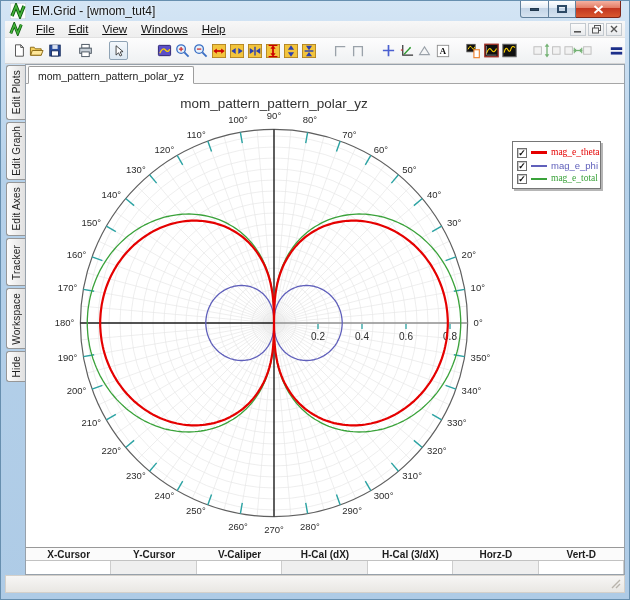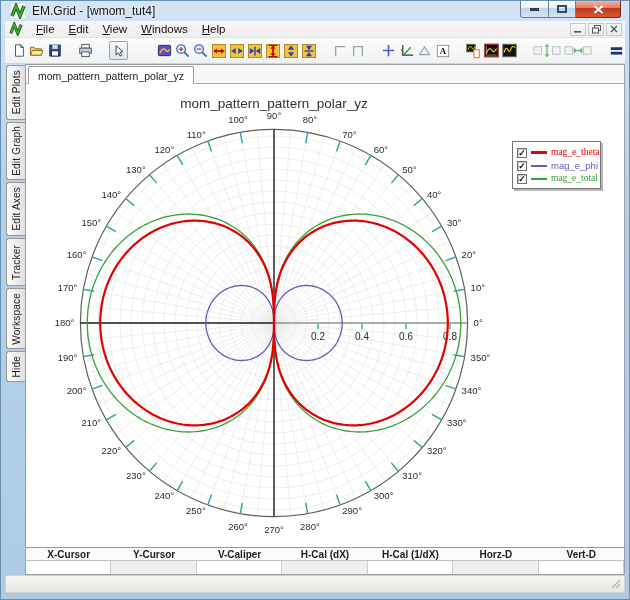--- a/index.html
+++ b/index.html
@@ -15,21 +15,21 @@
   .cap{height:17px;border:1px solid #5d7read;border:1px solid #62809b;border-top:none;background:linear-gradient(#ffffff,#e3ecf5 45%,#c3d4e6 46%,#d7e4f1);display:flex;align-items:center;justify-content:center;}
   .cap.min{width:29px;border-radius:0 0 0 3px;}
   .cap.max{width:27px;border-left:none;}
   .cap.close{width:45px;border-left:none;border-radius:0 0 3px 0;background:linear-gradient(#f5b1a1,#e27a62 45%,#c2361f 46%,#d9582f);border-color:#7e2619;}
   .glyph-min{width:9px;height:3px;background:#2d4a66;border:1px solid #1d3永;border:1px solid #1e3document;border:1px solid #22384d;}
   .glyph-max{width:10px;height:8px;border:2px solid #2d4a66;background:transparent;}
 
   
   .menubar{position:absolute;top:20px;left:4px;right:4px;height:17px;background:linear-gradient(#f7f7f7,#eeeeee);display:flex;align-items:center;border-bottom:1px solid #e2e2e2;}
   .menu-appicon{width:14px;height:14px;margin:0 6px 0 4px;}
-  .menu-item{font-size:11.5px;color:#111;padding:1px 7px;}
+  .menu-item{font-size:11.5px;color:#111;padding:1px 7px;text-decoration:underline;}
   .menu-item u{text-decoration:underline;}
   .mdibtns{margin-left:auto;display:flex;gap:2px;padding-right:3px;}
   .mdib{width:16px;height:13px;border:1px solid #c3c9cf;background:linear-gradient(#fbfbfb,#e8eaec);display:flex;align-items:center;justify-content:center;font-size:9px;color:#444;line-height:1;}
 
   
   .toolbar{position:absolute;top:37px;left:4px;right:4px;height:26px;background:linear-gradient(#fdfdfd,#eff1f3);border-bottom:1px solid #d3d3d3;display:flex;align-items:center;gap:3px;padding-left:6px;overflow:hidden;}
   .tbtn{flex:none;width:15px;height:16px;display:flex;align-items:center;justify-content:center;}
   .tbtn svg{display:block;}
   .tbtn.framed{width:19px;height:19px;border:1px solid #8fa3b5;border-radius:2px;background:linear-gradient(#f4f8fc,#dce8f2);}
   .tsp{flex:none;width:10px;}
@@ -538,21 +538,21 @@
           </div>
         </div>
       </div>
 
       <div class="readout">
         <div class="rhead">
           <div>X-Cursor</div>
           <div>Y-Cursor</div>
           <div>V-Caliper</div>
           <div>H-Cal (dX)</div>
-          <div>H-Cal (1/dX)</div>
+          <div>H-Cal (3/dX)</div>
           <div>Horz-D</div>
           <div>Vert-D</div>
         </div>
         <div class="rvals">
           <div></div>
           <div></div>
           <div></div>
           <div></div>
           <div></div>
           <div></div>

